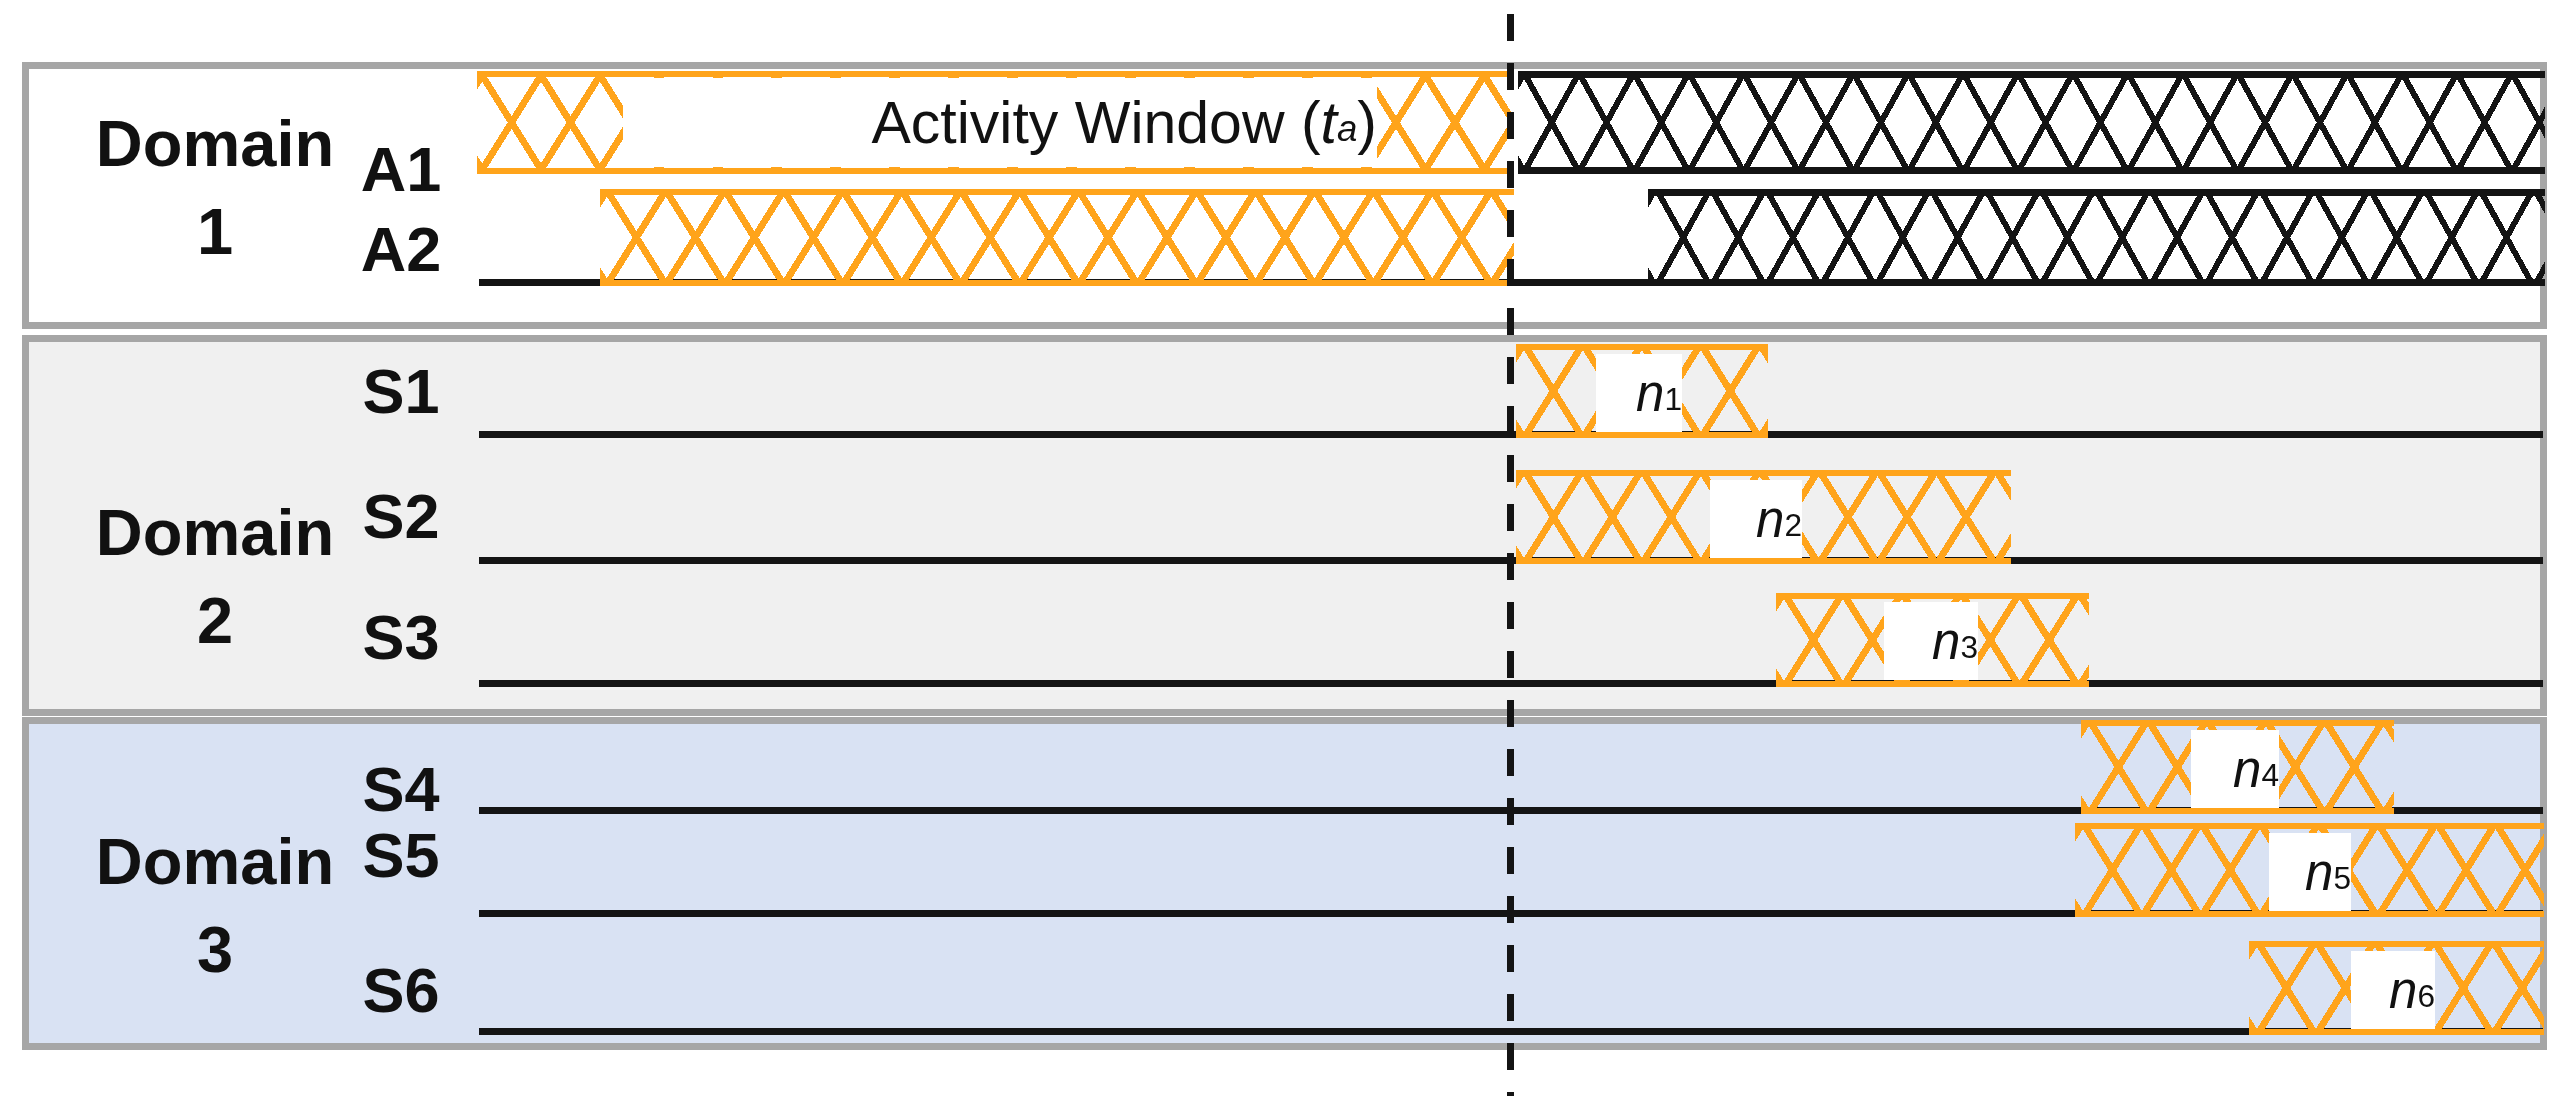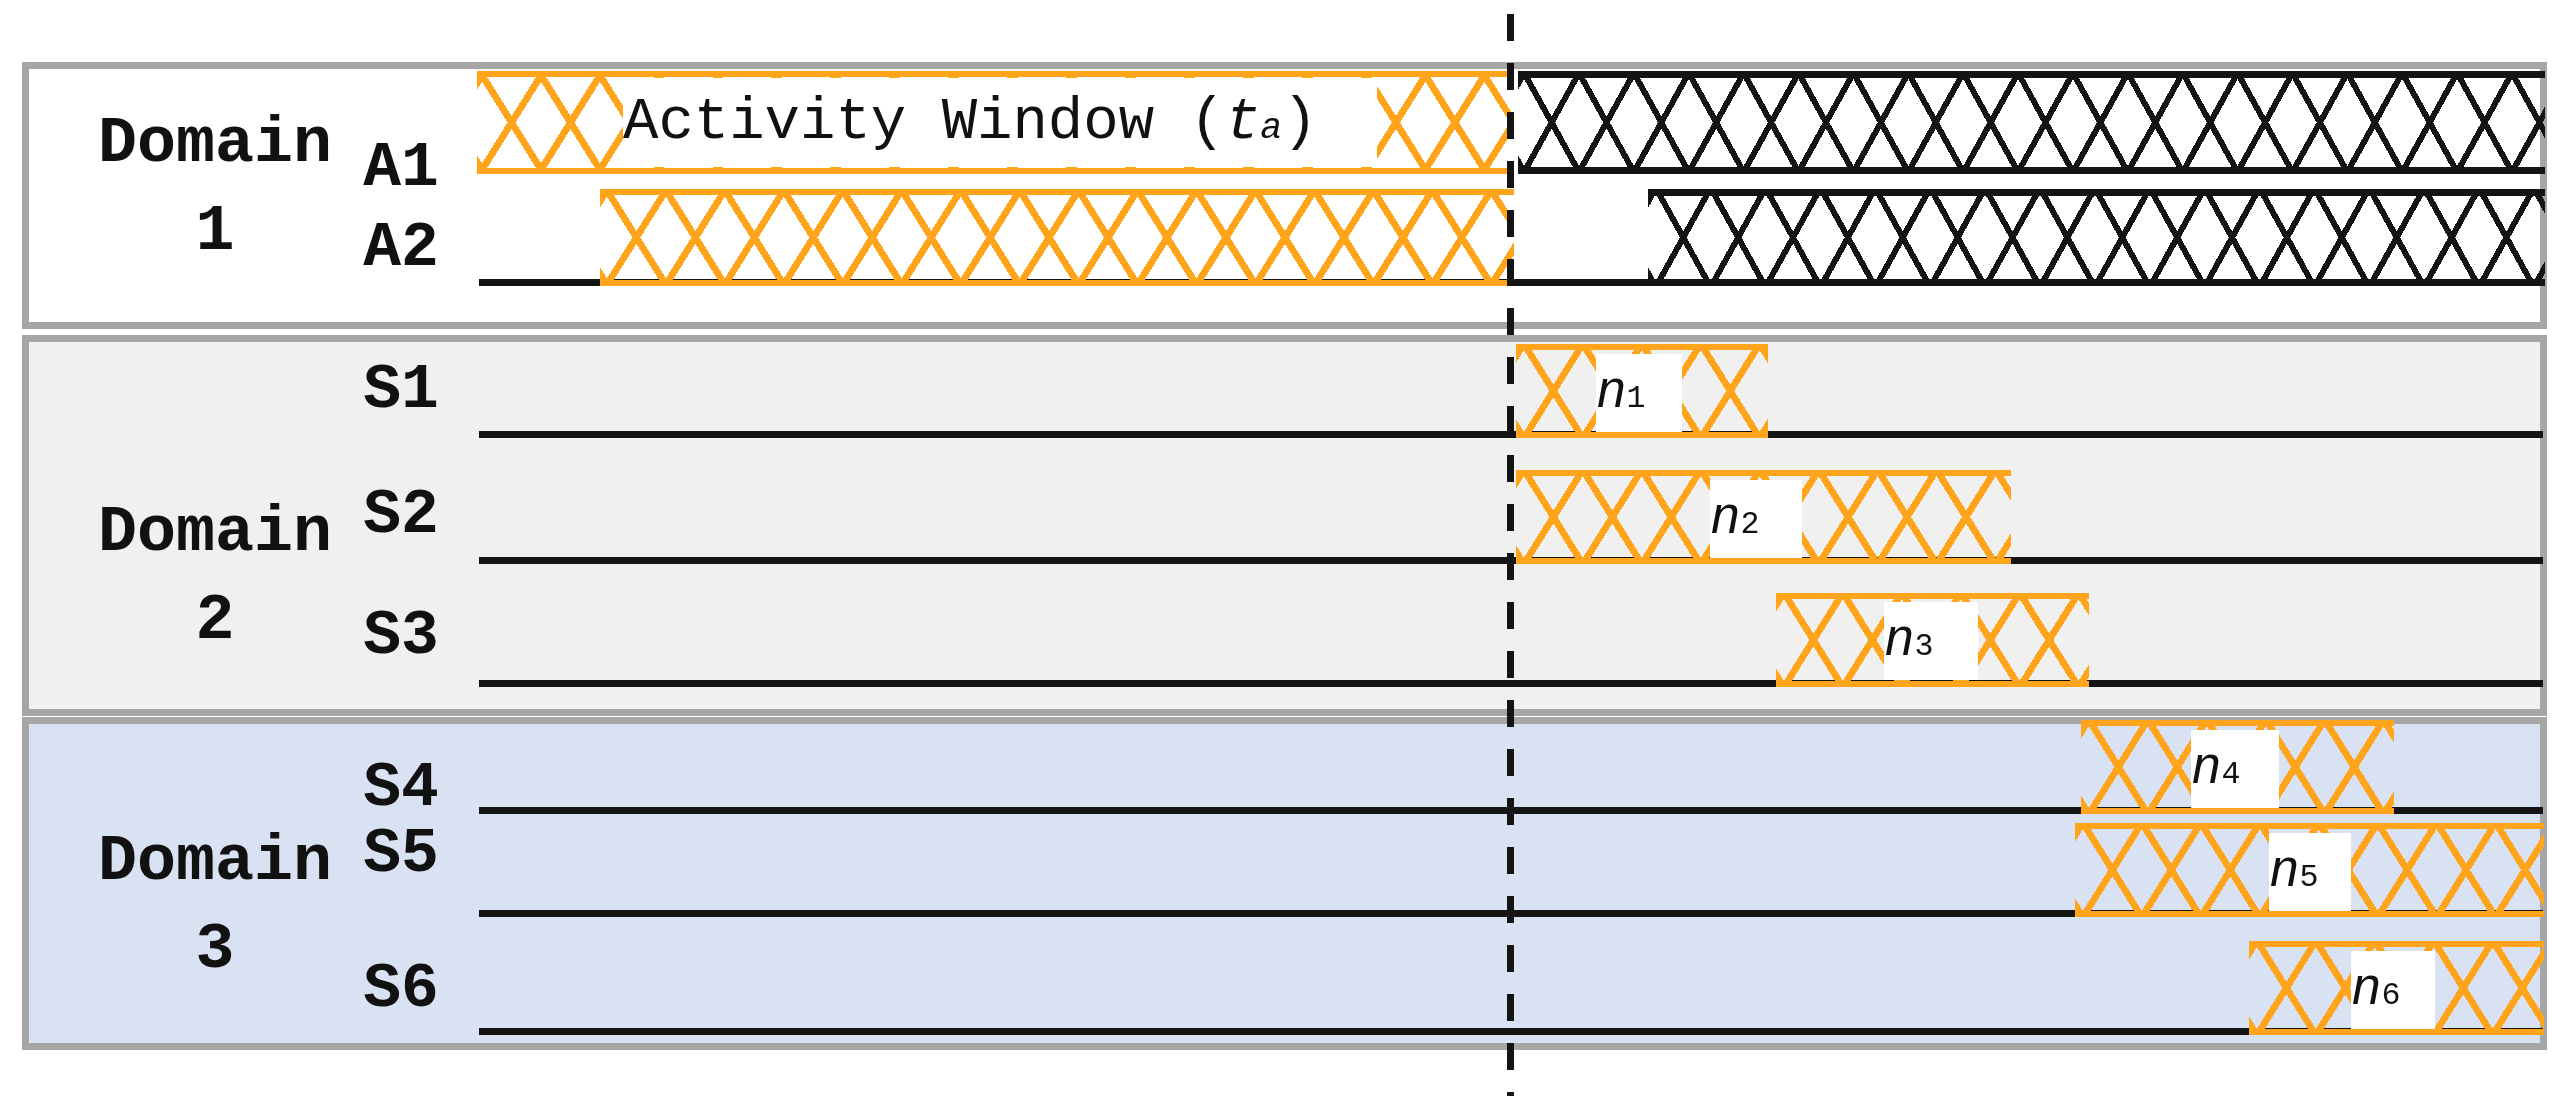--- a/index.html
+++ b/index.html
@@ -1,21 +1,21 @@
 <!DOCTYPE html>
 <html style="--orange: #FFA41B; --black: #141414; --border_gray: #A6A6A6; --domain1_bg: #FFFFFF; --domain2_bg: #F0F0F0; --domain3_bg: #D9E2F3;"><head>
 <meta charset="utf-8">
 <style>
   html,body{margin:0;padding:0;background:#ffffff;}
   .canvas{
     position:relative;
     width:2576px;height:1111px;
     background:#ffffff;
     overflow:hidden;
-    font-family:Liberation Mono, monospace;
+    font-family:Liberation Sans, sans-serif;
     color:#111;
   }
   
   .dbox{
     position:absolute;
     border:7.8px solid var(--border_gray);
     box-sizing:border-box;
   }
   .dbox1{left:21.5px;top:62px;width:2525px;height:267px;background:var(--domain1_bg);}
   .dbox2{left:21.5px;top:335px;width:2525px;height:381px;background:var(--domain2_bg);}
@@ -47,21 +47,21 @@
     position:absolute;box-sizing:border-box;
     border-top:7.8px solid var(--black);
     border-bottom:7.8px solid var(--black);
     background-image:
       repeating-linear-gradient(119deg, var(--black) 0 5.9px, transparent 5.9px 48px),
       repeating-linear-gradient(61deg,  var(--black) 0 5.9px, transparent 5.9px 48px);
   }
   
   .plate{
     position:absolute;background:#ffffff;
-    display:flex;align-items:center;justify-content:flex-start;
+    display:flex;align-items:center;justify-content:flex-end;
     font-size:59px;white-space:nowrap;
   }
   .plate.small{font-size:51px;}
   .plate i{font-style:italic;}
   .plate sub{font-size:0.62em;line-height:0;position:relative;bottom:-0.18em;}
   
   .dash-line{
     position:absolute;left:1507px;top:13.7px;width:6.8px;height:1082px;
     background:repeating-linear-gradient(to bottom, var(--black) 0 27px, transparent 27px 49px);
   }

